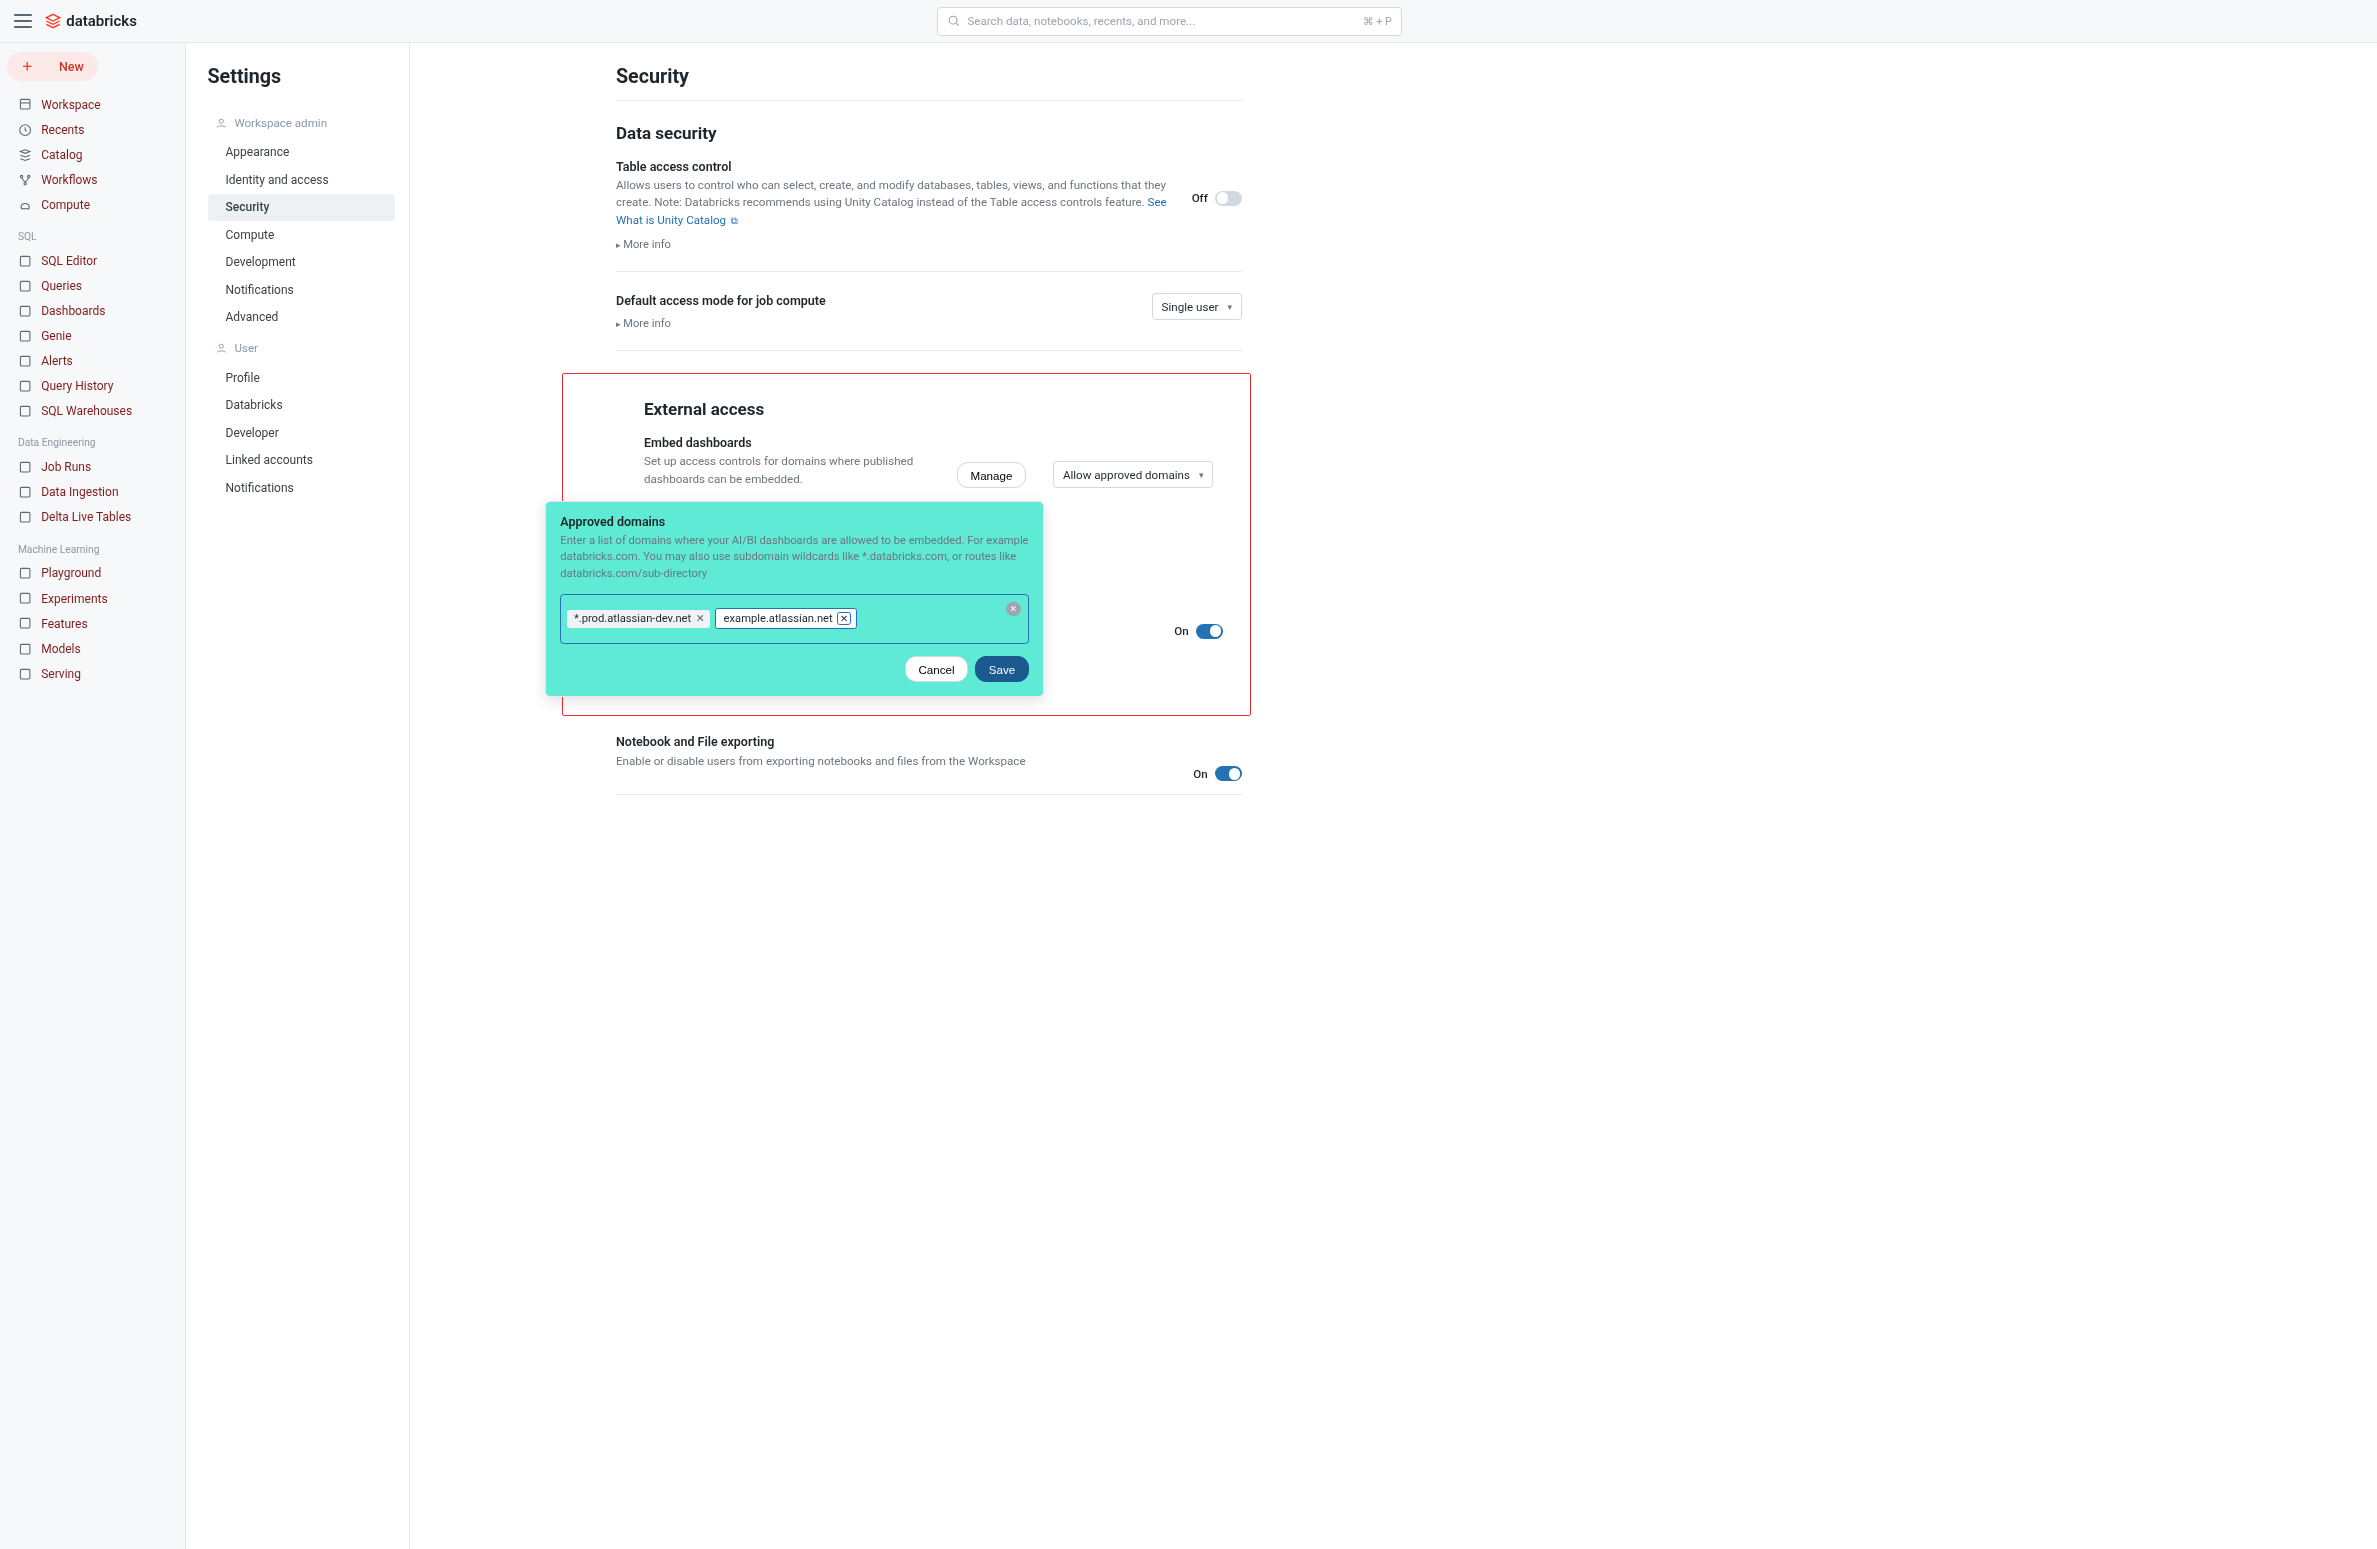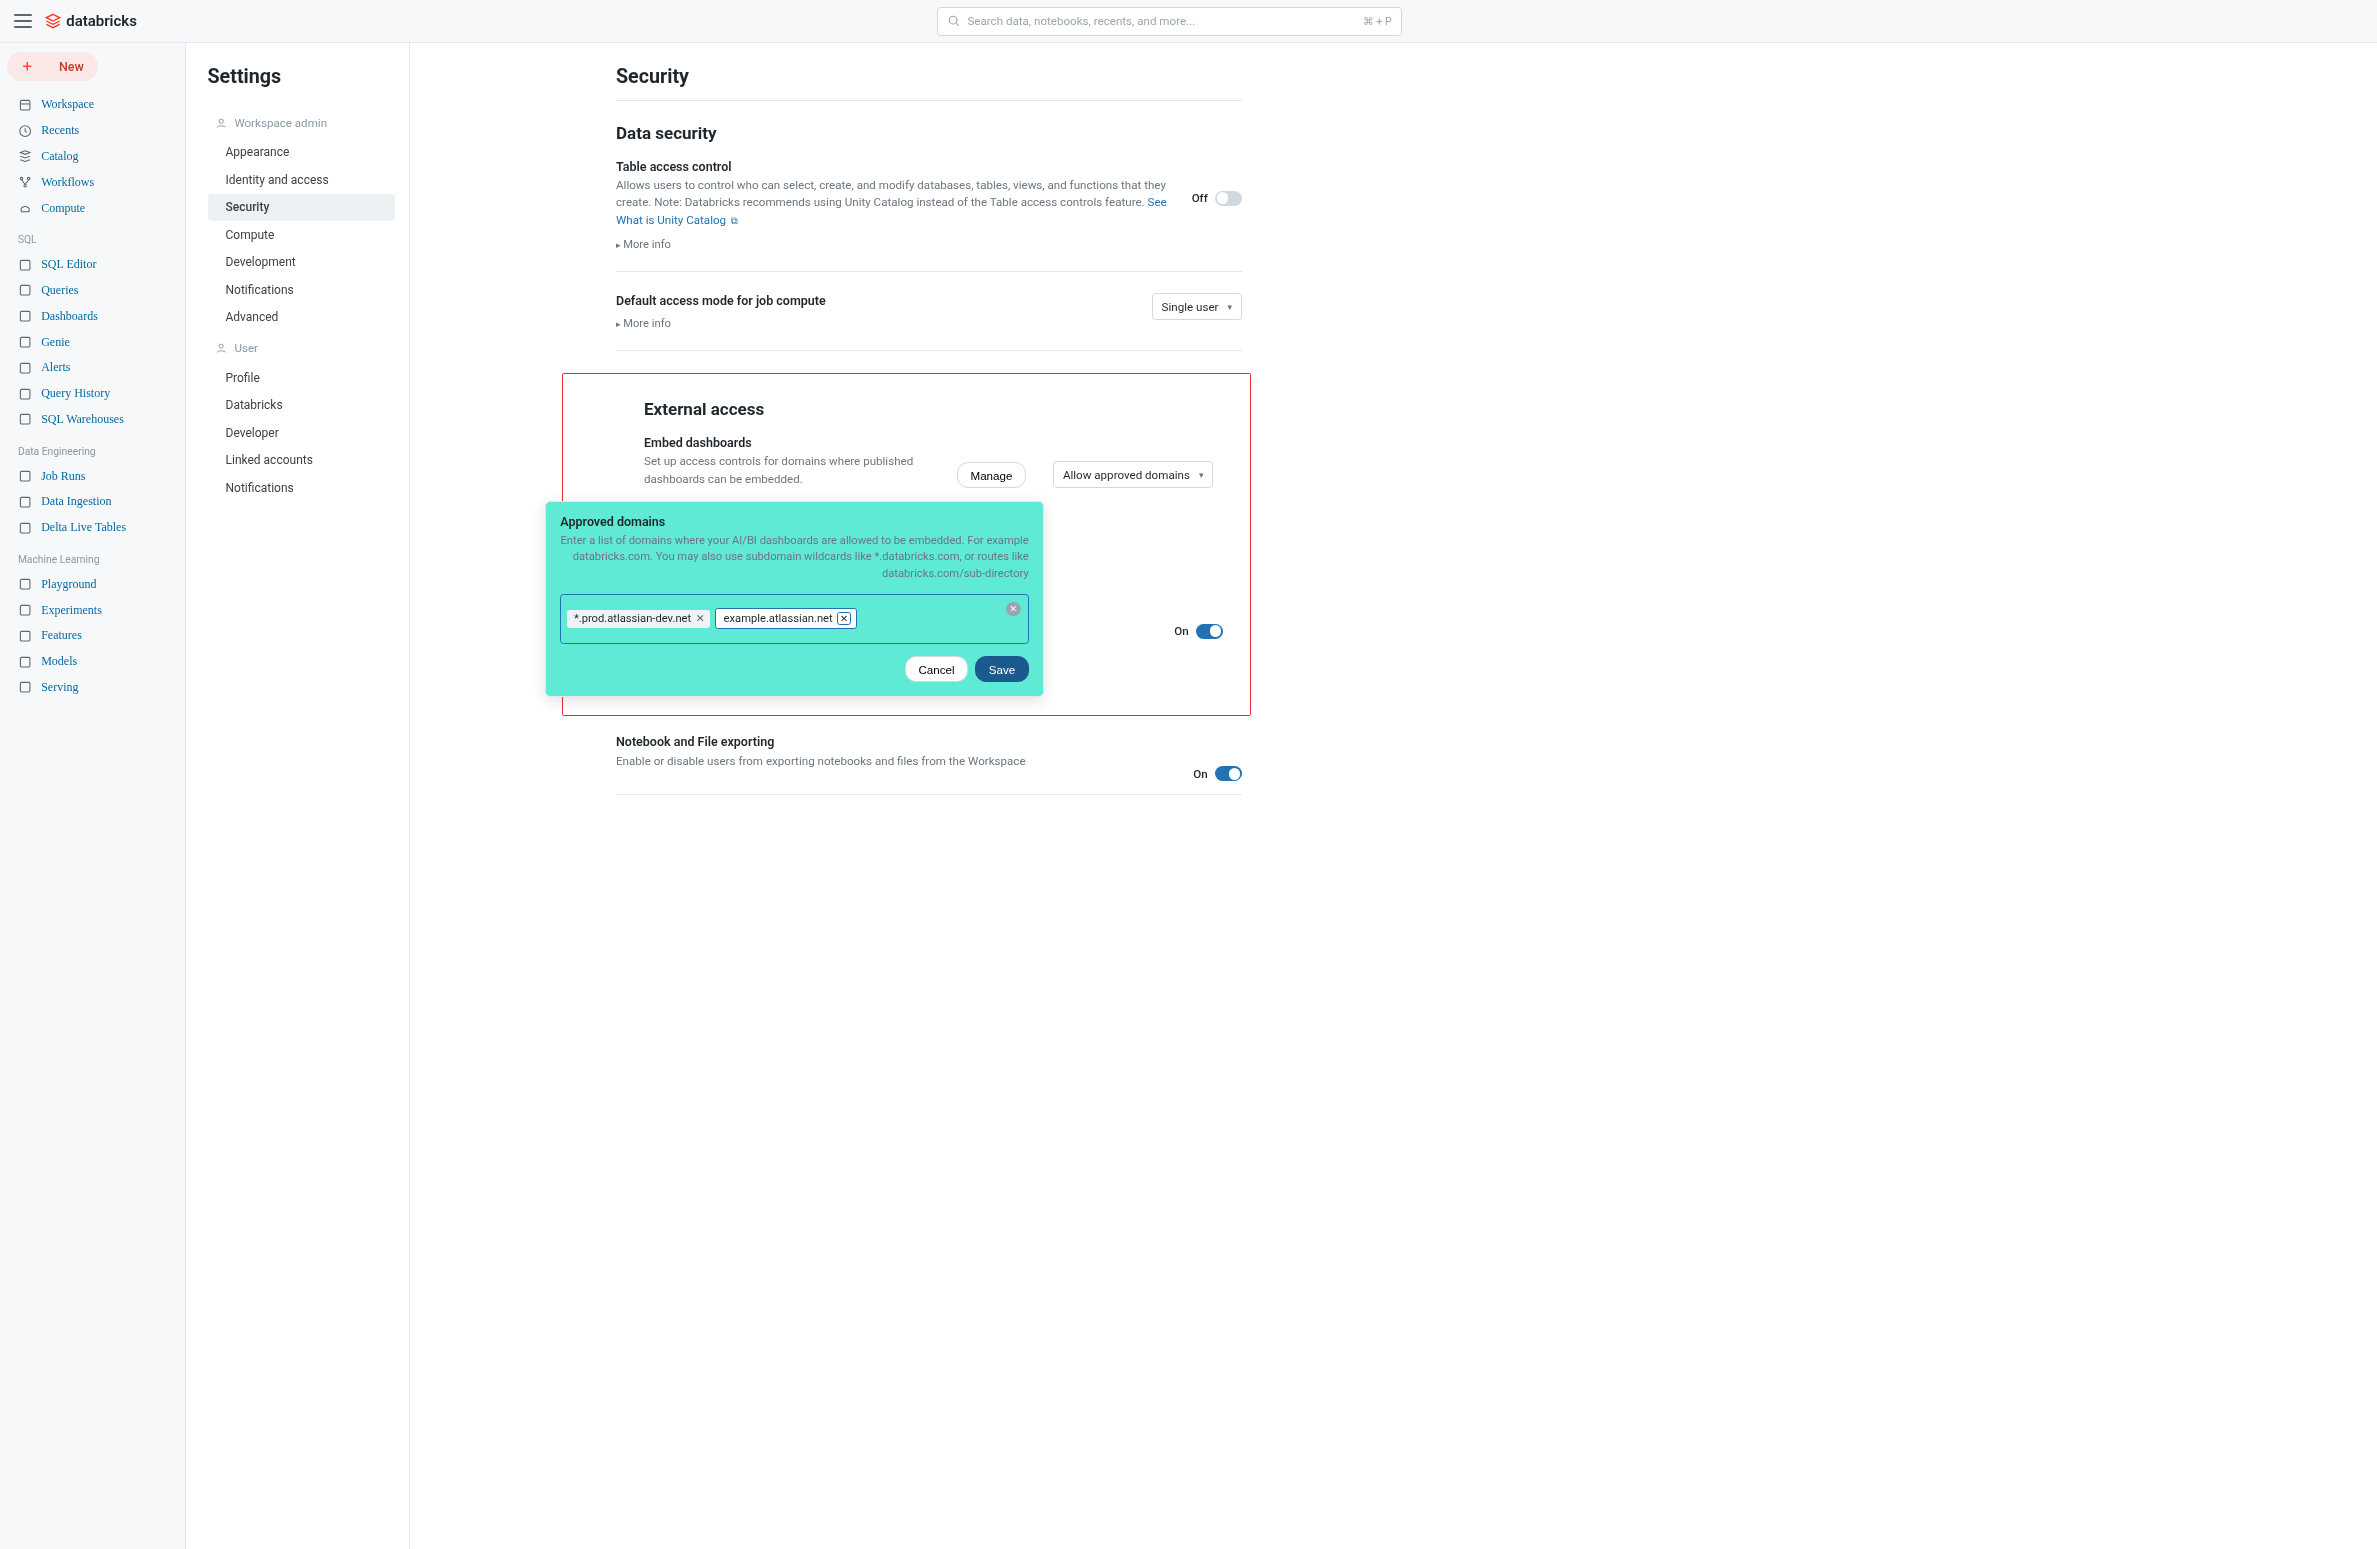--- a/index.html
+++ b/index.html
@@ -10,21 +10,21 @@
 .logo { display:flex; align-items:center; gap:5.4px; font-weight:600; font-size:15px; color:#1f272d;}
 .logo-icon{ color:#ff3621; font-size:16px;}
 .search-bar { margin: 0 auto; width: 465px; height: 29px; border:0.9px solid #d1d9e0; border-radius:3.6px; background:#fff; display:flex; align-items:center; padding:0 9px; color:#9aa5b1;}
 .search-bar svg{ margin-right:7.2px; flex-shrink:0;}
 .search-bar .placeholder{ flex:1; font-size:11.6px;}
 .search-bar .kbd{ font-size:10.7px; color:#9aa5b1;}
 .page { display:flex; height: calc(100vh - 43px);}
 .sidebar { width: 186px; border-right:0.9px solid #e4e8ec; padding:9px 7.2px; overflow-y:auto; }
 .new-btn { background:#fbe9e8; color:#c73a2e; border-radius:894px; padding:7.2px 14.3px; display:flex; align-items:center; gap:25px; font-weight:500; font-size:12.5px; cursor:pointer; margin-bottom:10.7px; width:fit-content;}
 .new-btn svg{ stroke:#ff3621;}
-.nav-item { display:flex; align-items:center; gap:9px; padding:5.4px 10.7px; border-radius:3.6px; color:#0369a1; font-size:12px; cursor:pointer;font-family:Liberation Serif, serif;}
+.nav-item { display:flex; align-items:center; gap:9px; padding:5.4px 10.7px; border-radius:3.6px; color:#7f1d1d; font-size:12px; cursor:pointer;}
 .nav-item .icon{ width:14.3px; height:14.3px; display:flex; align-items:center; justify-content:center; color:#5a6872;}
 .nav-section{ font-size:10.3px; color:#8b98a5; padding:12.5px 10.7px 5.4px; text-transform:none;}
 .settings-col { width:224px; border-right:0.9px solid #e4e8ec; padding:21.5px 14.3px 21.5px 21.5px; background:#fff; overflow-y:auto;}
 .settings-title { font-size:19.7px; font-weight:700; margin-bottom:25px;}
 .settings-group-hdr { display:flex; align-items:center; gap:7.2px; color:#8b98a5; font-size:11.6px; margin:7.2px 0 5.4px; padding:3.6px 7.2px;}
 .settings-item { padding:6.3px 18px; font-size:12px; color:#3b4248; border-radius:3.6px; cursor:pointer; margin-bottom:0.9px;}
 .settings-item.active { background:#eef1f4; font-weight:500;}
 .main { flex:1; background:#fff; overflow-y:auto; padding: 21.5px 0 54px;}
 .main-inner{ max-width: 626px; margin: 0 0 0 206px;}
 .section-title-lg{ font-size:19.7px; font-weight:700; margin-bottom:9px;}
@@ -47,21 +47,21 @@
 .toggle.on::after{ right:1.8px;}
 .select-btn{ border:0.9px solid #d1d9e0; border-radius:3.6px; padding:5.4px 9px; font-size:11.6px; background:#fff; display:flex; align-items:center; gap:9px; cursor:pointer;}
 .chev{ font-size:9px; color:#6b7680;}
 .red-box{ border:1.8px solid #e62e2e; border-radius:1.8px; padding:25px 27px 18px; margin-top:9px; position:relative; margin-left:-54px; margin-right:-9px;}
 .embed-row{ display:flex; gap:27px; align-items:flex-end;}
 .embed-text{ flex:1; max-width: 286px;}
 .btn{ border:0.9px solid #d1d9e0; background:#fff; border-radius:11px; padding:5.4px 12.5px; font-size:11.6px; cursor:pointer;}
 .btn.primary{ background:#1a5a8e; color:#fff; border-color:#1a5a8e; font-weight:500;}
 .popover{ position:relative; margin-top:12.5px; background:#5eead4; border:0.9px solid #e4e8ec; border-radius:5.4px; box-shadow:0 3.6px 14.3px rgba(0,0,0,0.12); padding:12.5px 14.3px 14.3px; margin-left:-45px; margin-right: 179px;}
 .popover-title{ font-weight:600; font-size:12.5px; margin-bottom:3.6px;}
-.popover-desc{ font-size:11.2px; color:#6b7680; line-height:1.5; margin-bottom:10.7px;text-align:right;}
+.popover-desc{ font-size:11.2px; color:#6b7680; line-height:1.5; margin-bottom:10.7px;}
 .tag-input{ border:1.8px solid #2272b4; border-radius:3.6px; padding:5.4px; display:flex; flex-wrap:wrap; gap:5.4px; align-items:center; min-height:50px; position:relative;}
 .tag{ background:#f0f3f6; border-radius:2.7px; padding:2.7px 5.4px 2.7px 7.2px; font-size:11.2px; display:flex; align-items:center; gap:4.5px;}
 .tag .x{ cursor:pointer; font-size:10.7px; color:#5a6872;}
 .tag.editing{ border:1.3px solid #2272b4; background:#fff;}
 .tag.editing .x-box{ border:1.3px solid #2272b4; border-radius:2.7px; padding:0 1.8px; font-size:9.8px; line-height:11.6px;}
 .clear-all{ position:absolute; right:7.2px; top:7.2px; width:14.3px; height:14.3px; border-radius:50%; background:#9aa5b1; color:#fff; font-size:9px; display:flex; align-items:center; justify-content:center; cursor:pointer;}
 .popover-actions{ display:flex; justify-content:flex-end; gap:7.2px; margin-top:12.5px;}
 .on-toggle-row{ position:absolute; right:27px; top:250px; display:flex; align-items:center; gap:7.2px; font-size:11.6px; font-weight:500;}
 .notebook-row{ display:flex; gap:18px; align-items:flex-start; margin-top:18px;}
 .notebook-row .setting-text{ flex:1;}

